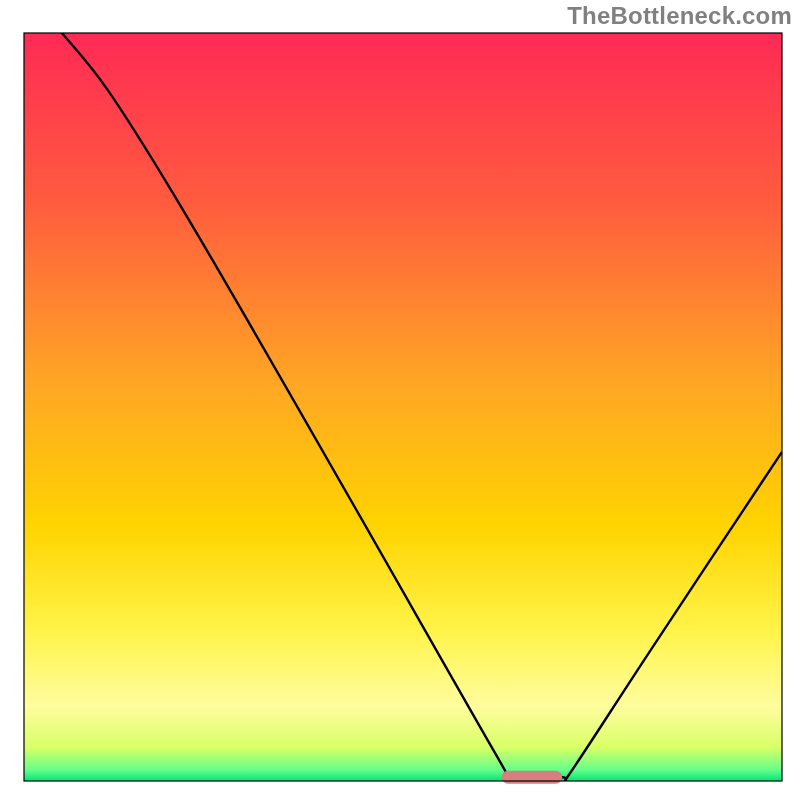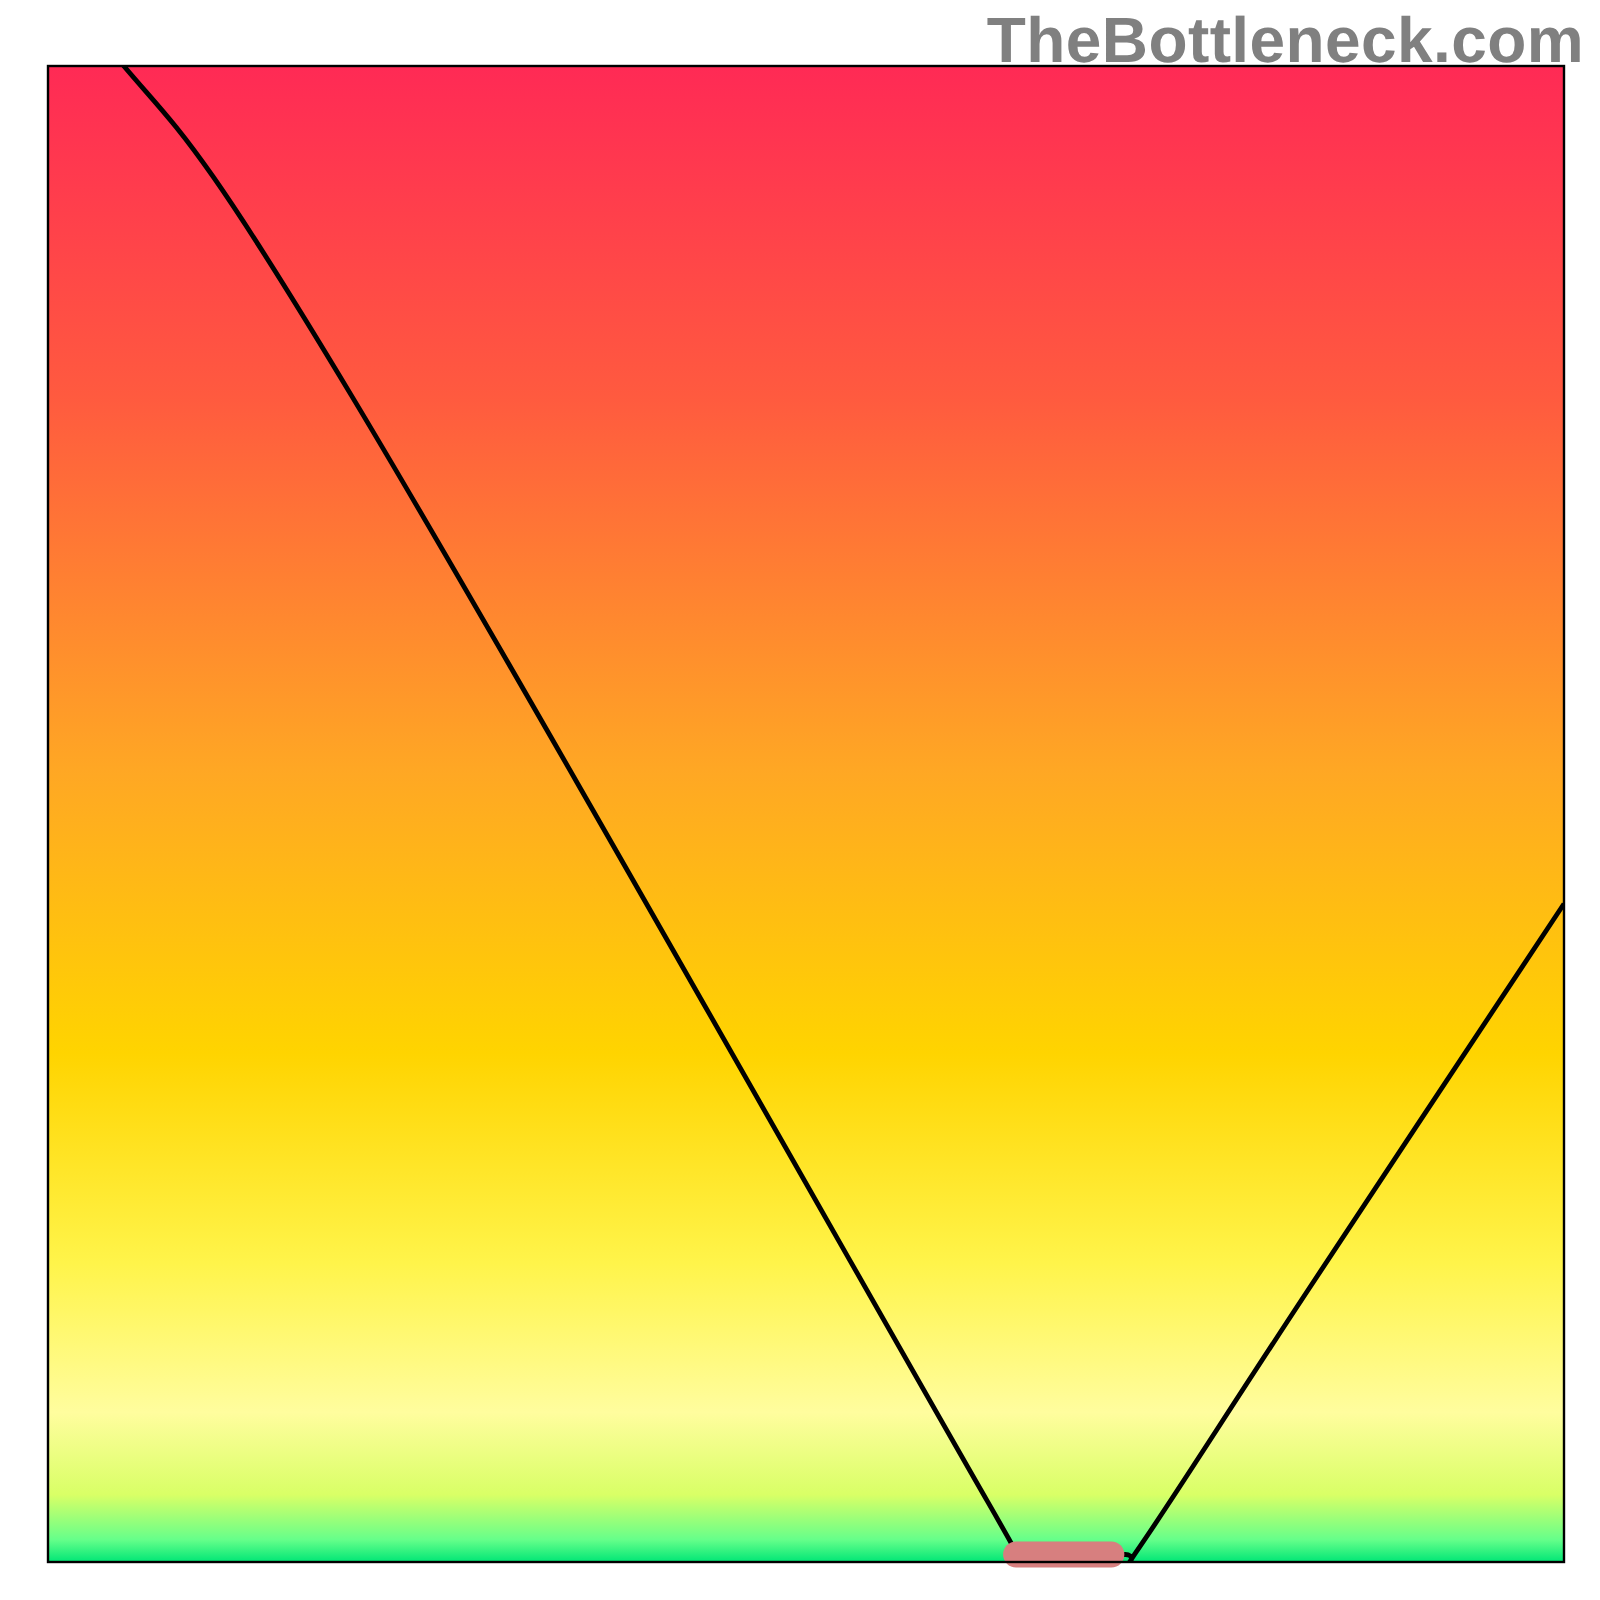--- a/index.html
+++ b/index.html
@@ -13,21 +13,21 @@
   }
   .stage {
     position: relative;
     width: 800px;
     height: 800px;
   }
   .watermark {
     position: absolute;
     top: 2px;
     right: 8px;
-    font-size: 32px;
+    font-size: 24px;
     font-weight: bold;
     color: #808080;
     letter-spacing: 0.2px;
     z-index: 30;
   }
   svg.plot {
     position: absolute;
     left: 0;
     top: 0;
     width: 800px;

